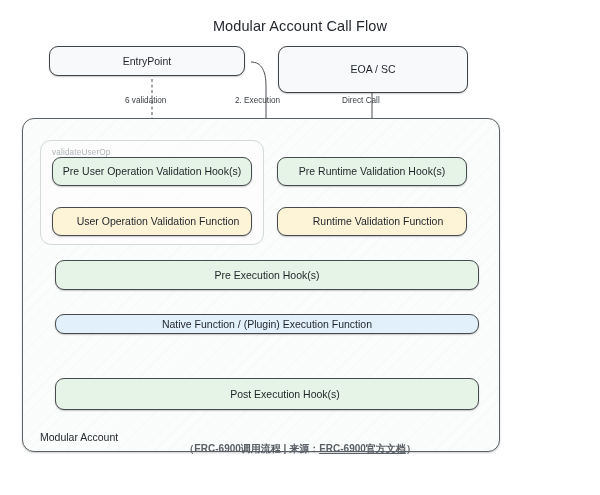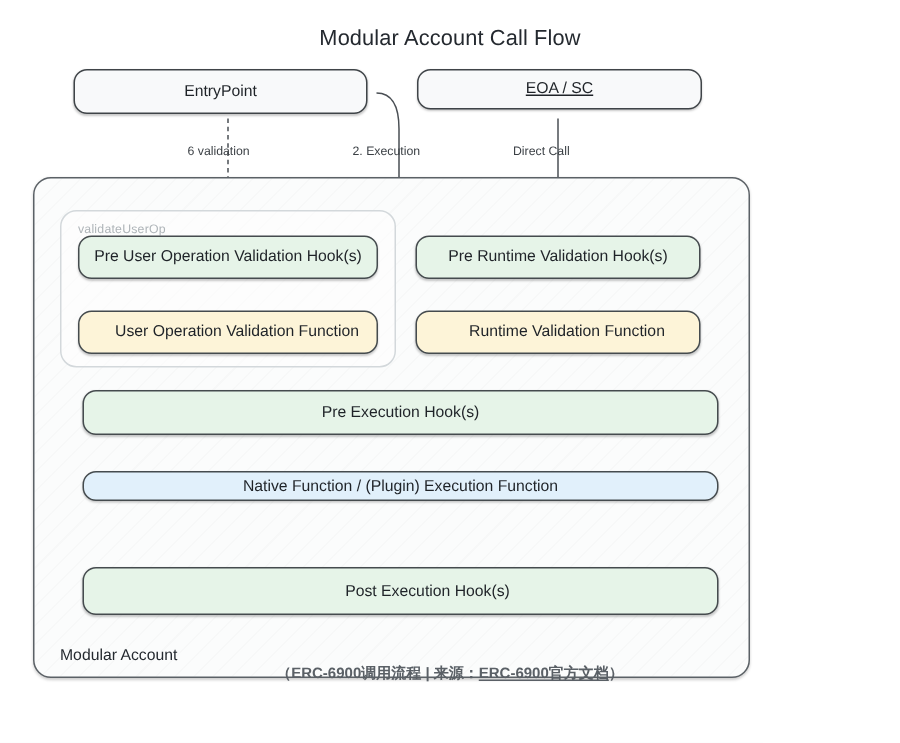--- a/index.html
+++ b/index.html
@@ -46,21 +46,21 @@
     white-space: nowrap;
   }
 
   .node.plain  { background: #f8f9fa; }
   .node.green  { background: #e6f4e8; border-color: #454b4e; }
   .node.cream  { background: #fdf4d8; border-color: #454b4e; padding-left: 12px; }
   .node.blue   { background: #e1f0fb; border-color: #454b4e; }
 
   
   #node-entrypoint { left: 49px;  top: 46px;  width: 196px; height: 30px; }
-  #node-eoa-sc     { left: 278px; top: 46px;  width: 190px; height: 27px; text-decoration: underline; }
+  #node-eoa-sc     { left: 278px; top: 46px;  width: 190px; height: 47px; }
 
   
   #modular-account-container {
     position: absolute;
     left: 22px;
     top: 118px;
     width: 478px;
     height: 334px;
     border: 1.2px solid #5b6166;
     border-radius: 12px;

